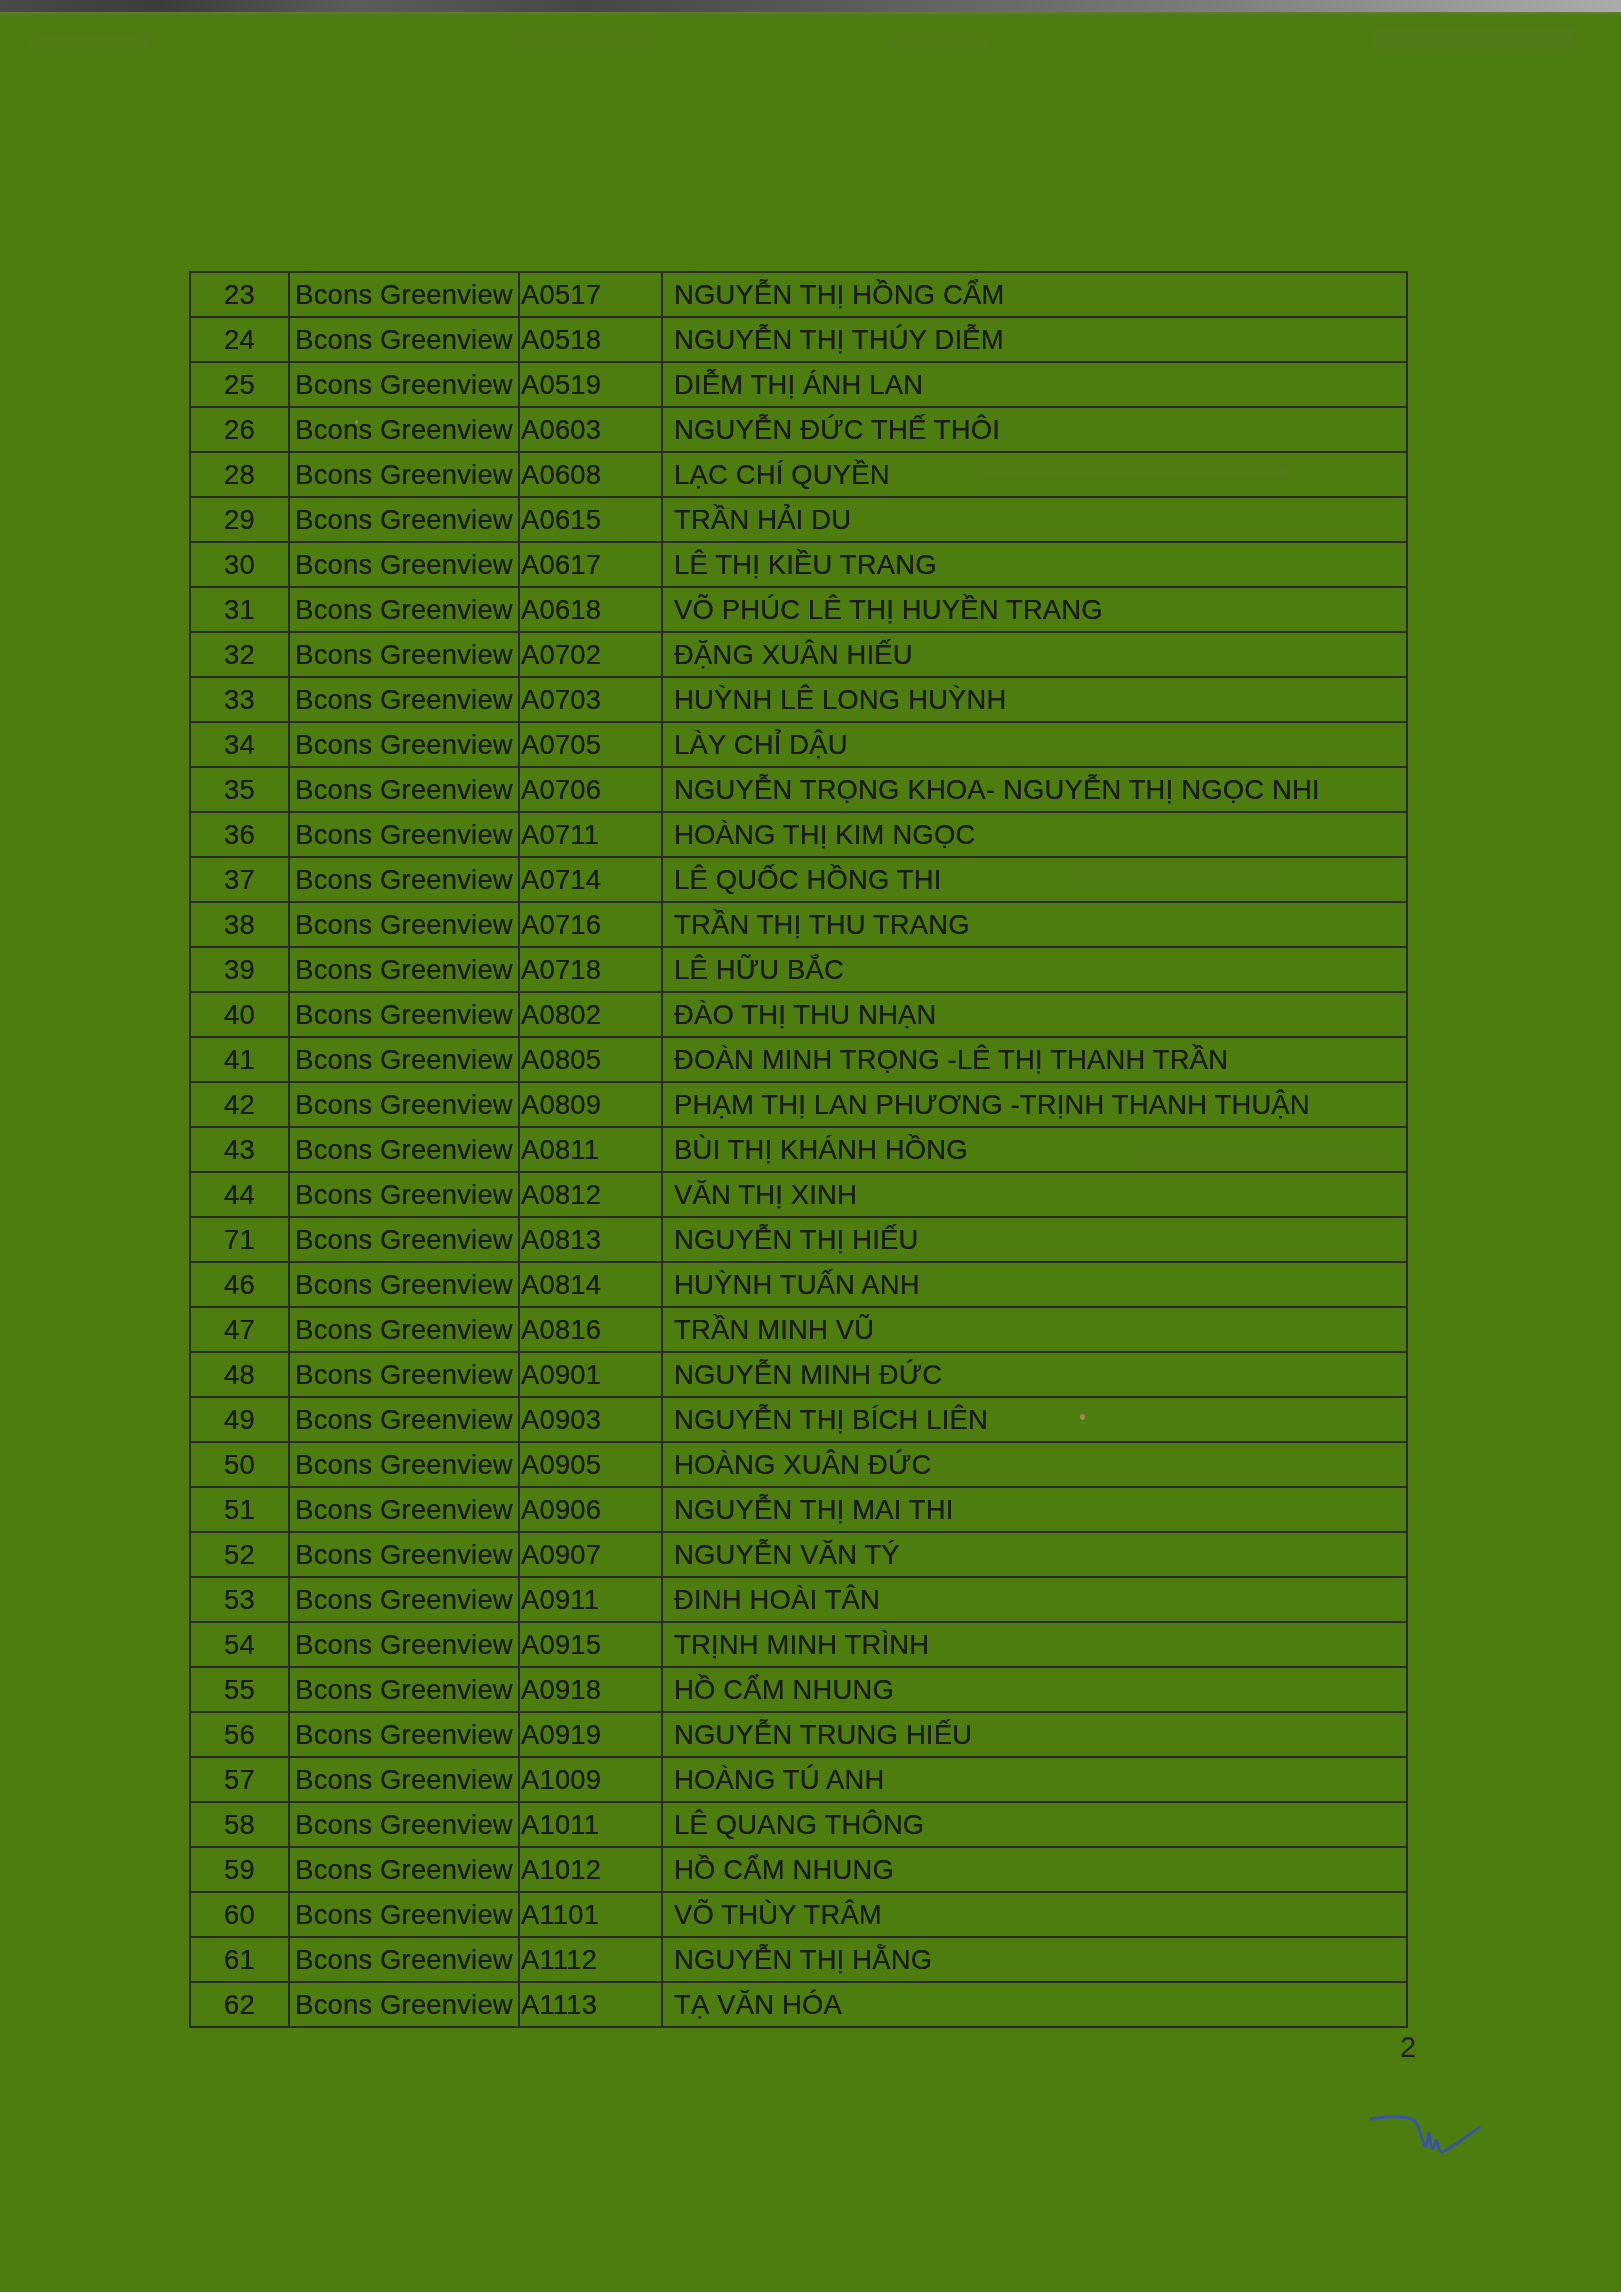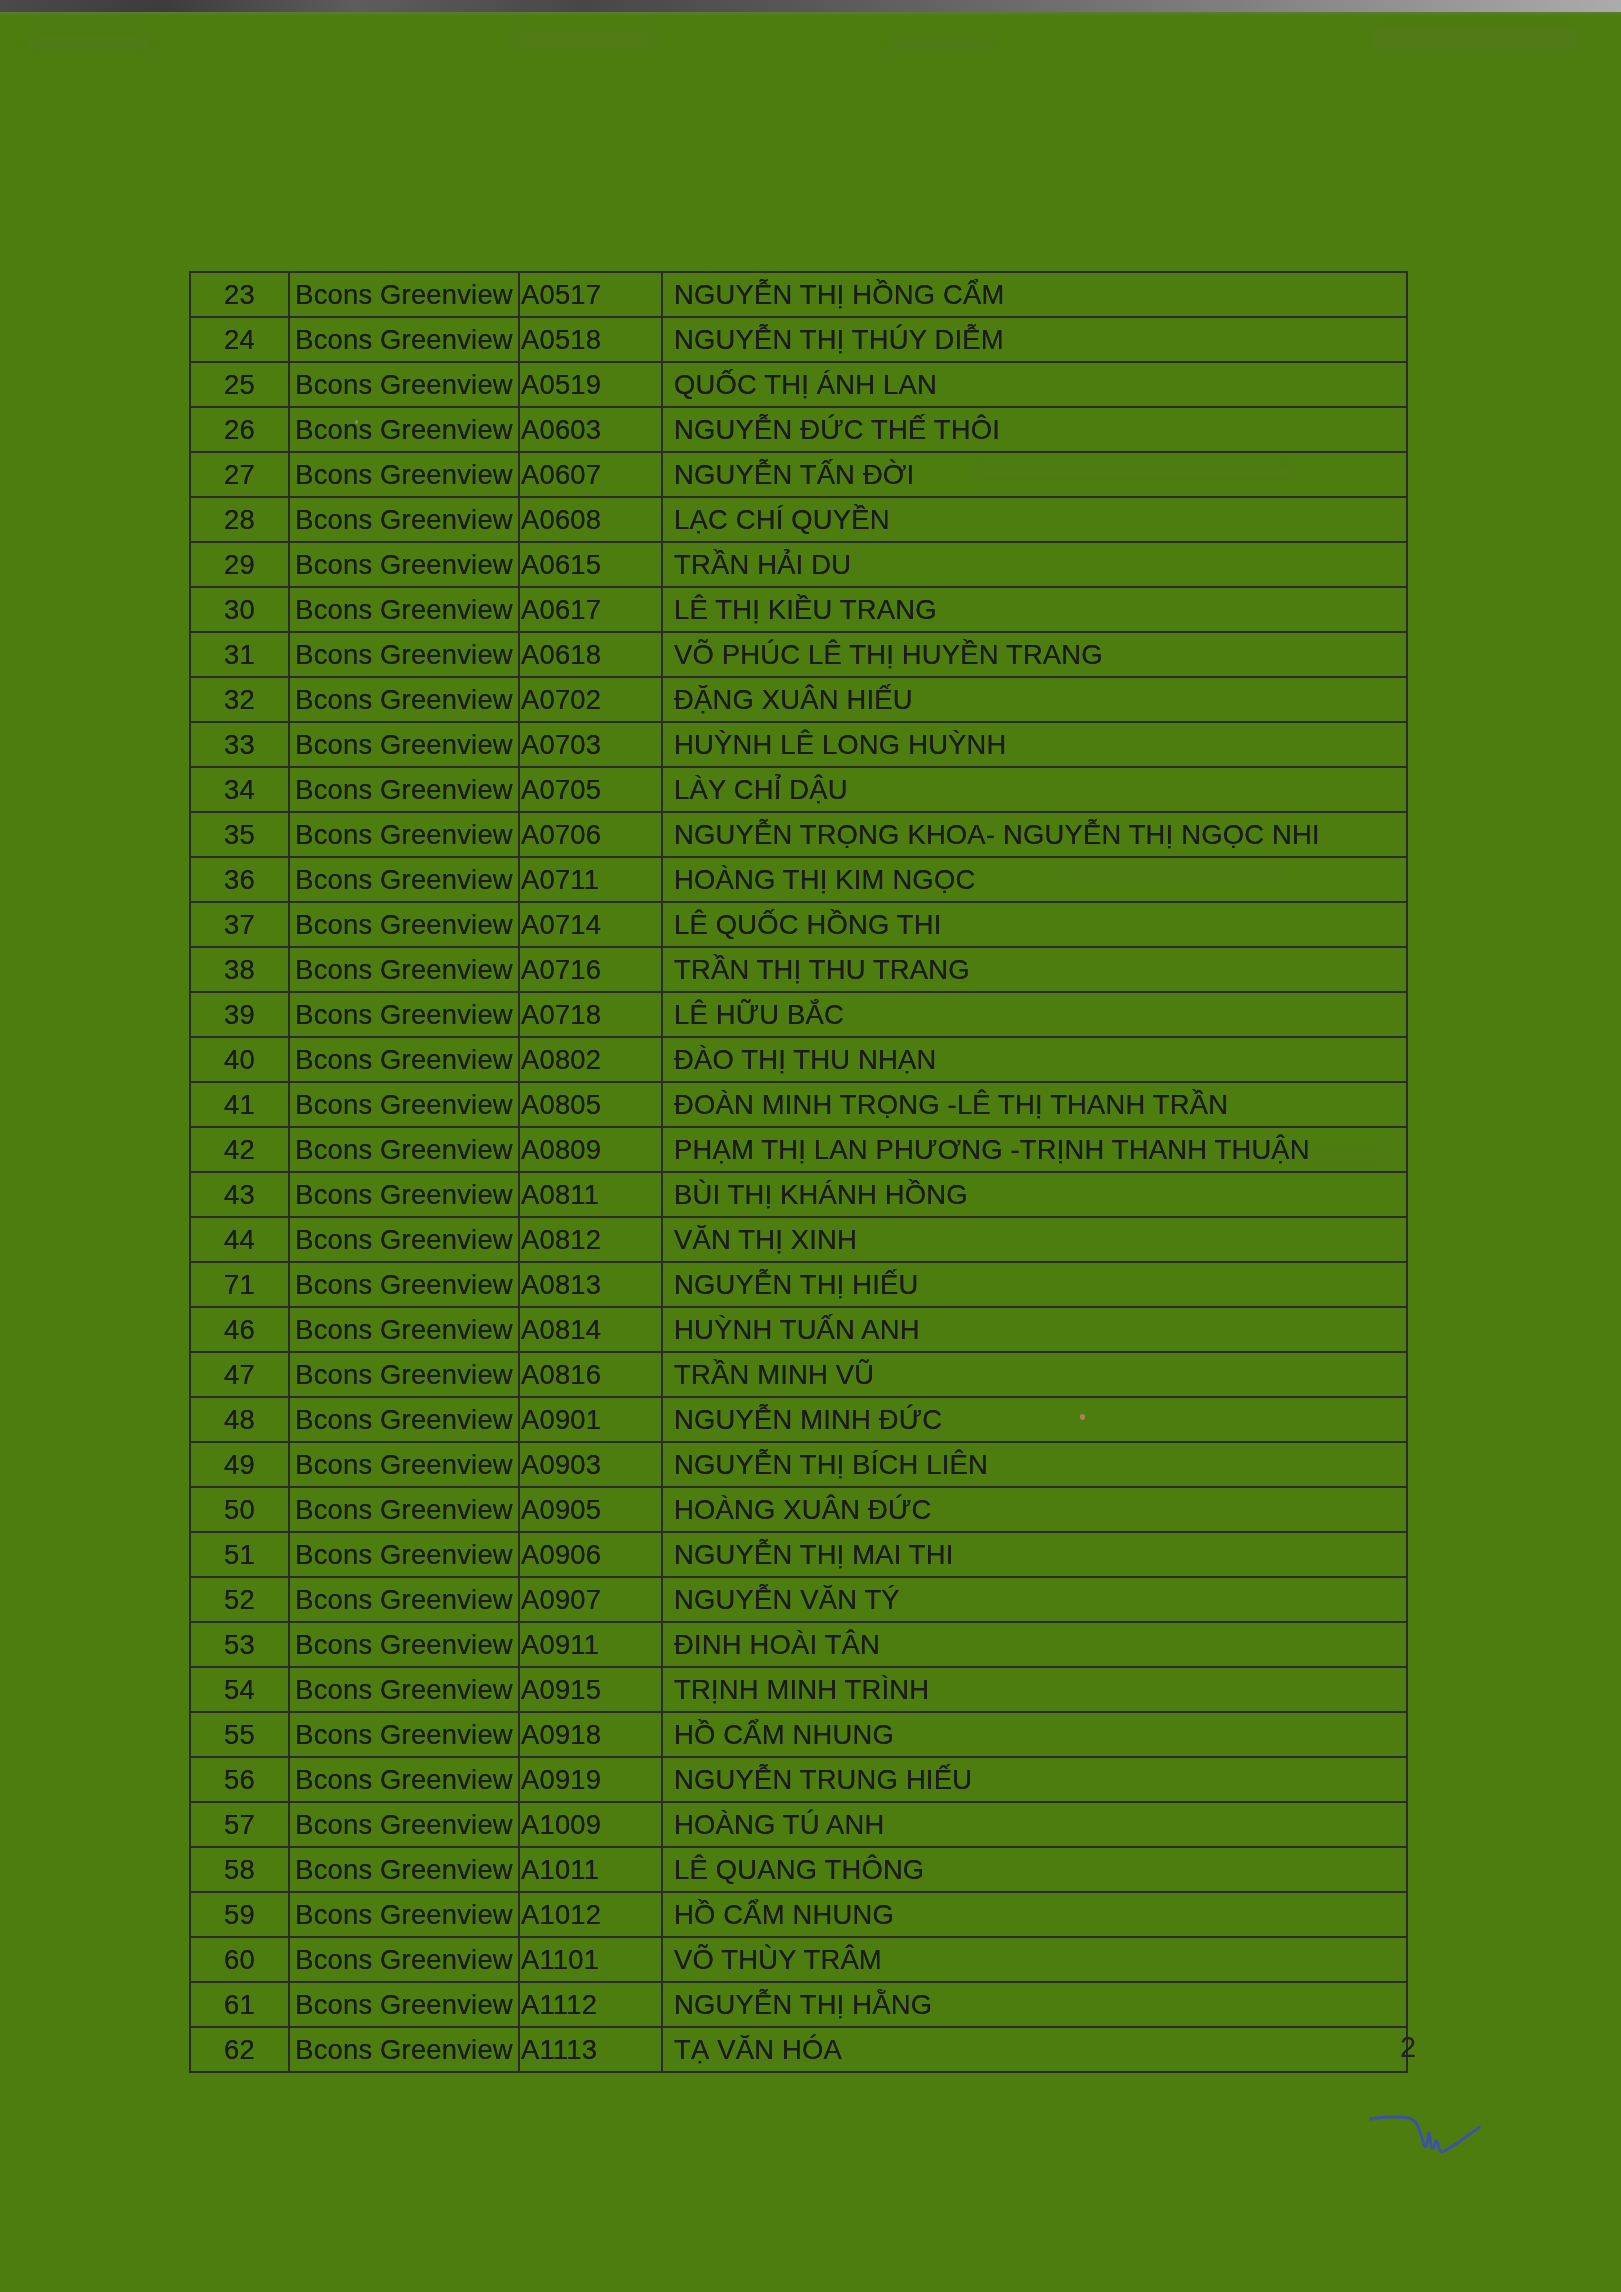--- a/index.html
+++ b/index.html
@@ -80,33 +80,27 @@
         <tr>
     <td class="c-stt">24</td>
     <td class="c-project">Bcons Greenview</td>
     <td class="c-unit">A0518</td>
     <td class="c-name">NGUYỄN THỊ THÚY DIỄM</td>
   </tr>
         <tr>
     <td class="c-stt">25</td>
     <td class="c-project">Bcons Greenview</td>
     <td class="c-unit">A0519</td>
-    <td class="c-name">QUỐC THỊ ÁNH LAN</td>
+    <td class="c-name">DIỄM THỊ ÁNH LAN</td>
   </tr>
         <tr>
     <td class="c-stt">26</td>
     <td class="c-project">Bcons Greenview</td>
     <td class="c-unit">A0603</td>
     <td class="c-name">NGUYỄN ĐỨC THẾ THÔI</td>
-  </tr>
-        <tr>
-    <td class="c-stt">27</td>
-    <td class="c-project">Bcons Greenview</td>
-    <td class="c-unit">A0607</td>
-    <td class="c-name">NGUYỄN TẤN ĐỜI</td>
   </tr>
         <tr>
     <td class="c-stt">28</td>
     <td class="c-project">Bcons Greenview</td>
     <td class="c-unit">A0608</td>
     <td class="c-name">LẠC CHÍ QUYỀN</td>
   </tr>
         <tr>
     <td class="c-stt">29</td>
     <td class="c-project">Bcons Greenview</td>

